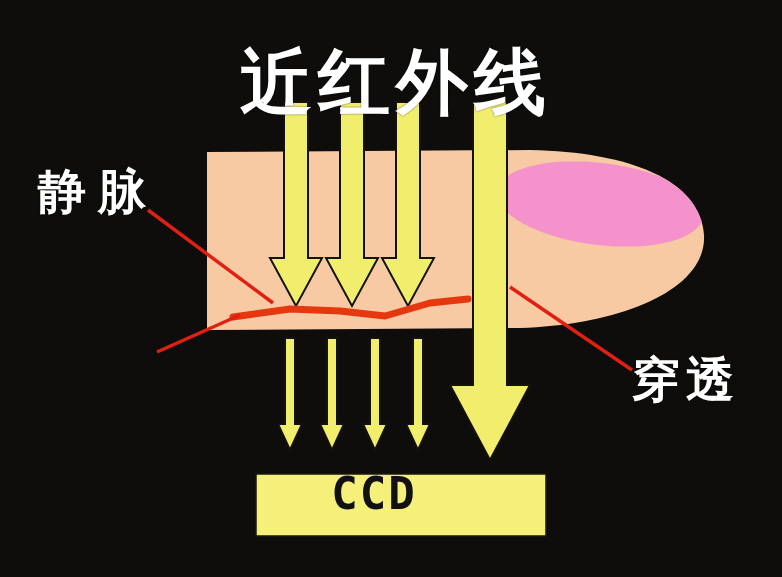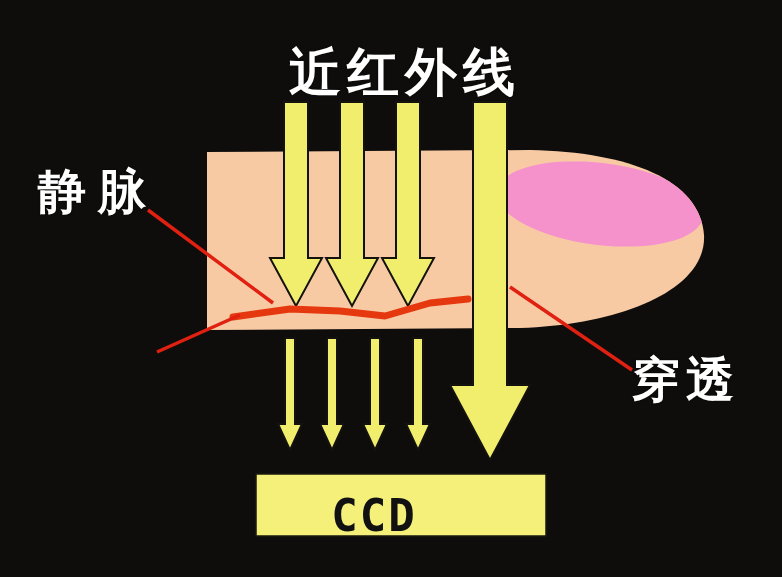--- a/index.html
+++ b/index.html
@@ -27,22 +27,22 @@
     color: #ffffff;
     font-weight: bold;
     line-height: 1;
     white-space: nowrap;
     text-shadow: 0 0 2px rgba(0,0,0,0.6);
   }
   .title {
     left: 240px;
     top: 46px;
     width: 330px;
-    text-align: center;
-    font-size: 52px;
+    text-align: left;
+    font-size: 72px;
     letter-spacing: 6px;
   }
   .lbl-vein {
     left: 38px;
     top: 168px;
     font-size: 48px;
     letter-spacing: 12px;
   }
   .lbl-absorb {
     left: 42px;
@@ -52,21 +52,21 @@
   }
   .lbl-penetrate {
     left: 632px;
     top: 356px;
     font-size: 48px;
     letter-spacing: 6px;
     text-align: center;
   }
   .lbl-ccd {
     left: 256px;
-    top: 494px;
+    top: 472px;
     width: 236px;
     text-align: center;
     font-size: 44px;
     color: #111111;
     font-family: "DejaVu Sans Mono", "Liberation Mono", monospace;
     font-weight: bold;
     letter-spacing: 2px;
     text-shadow: none;
   }
   .shape-outline {

